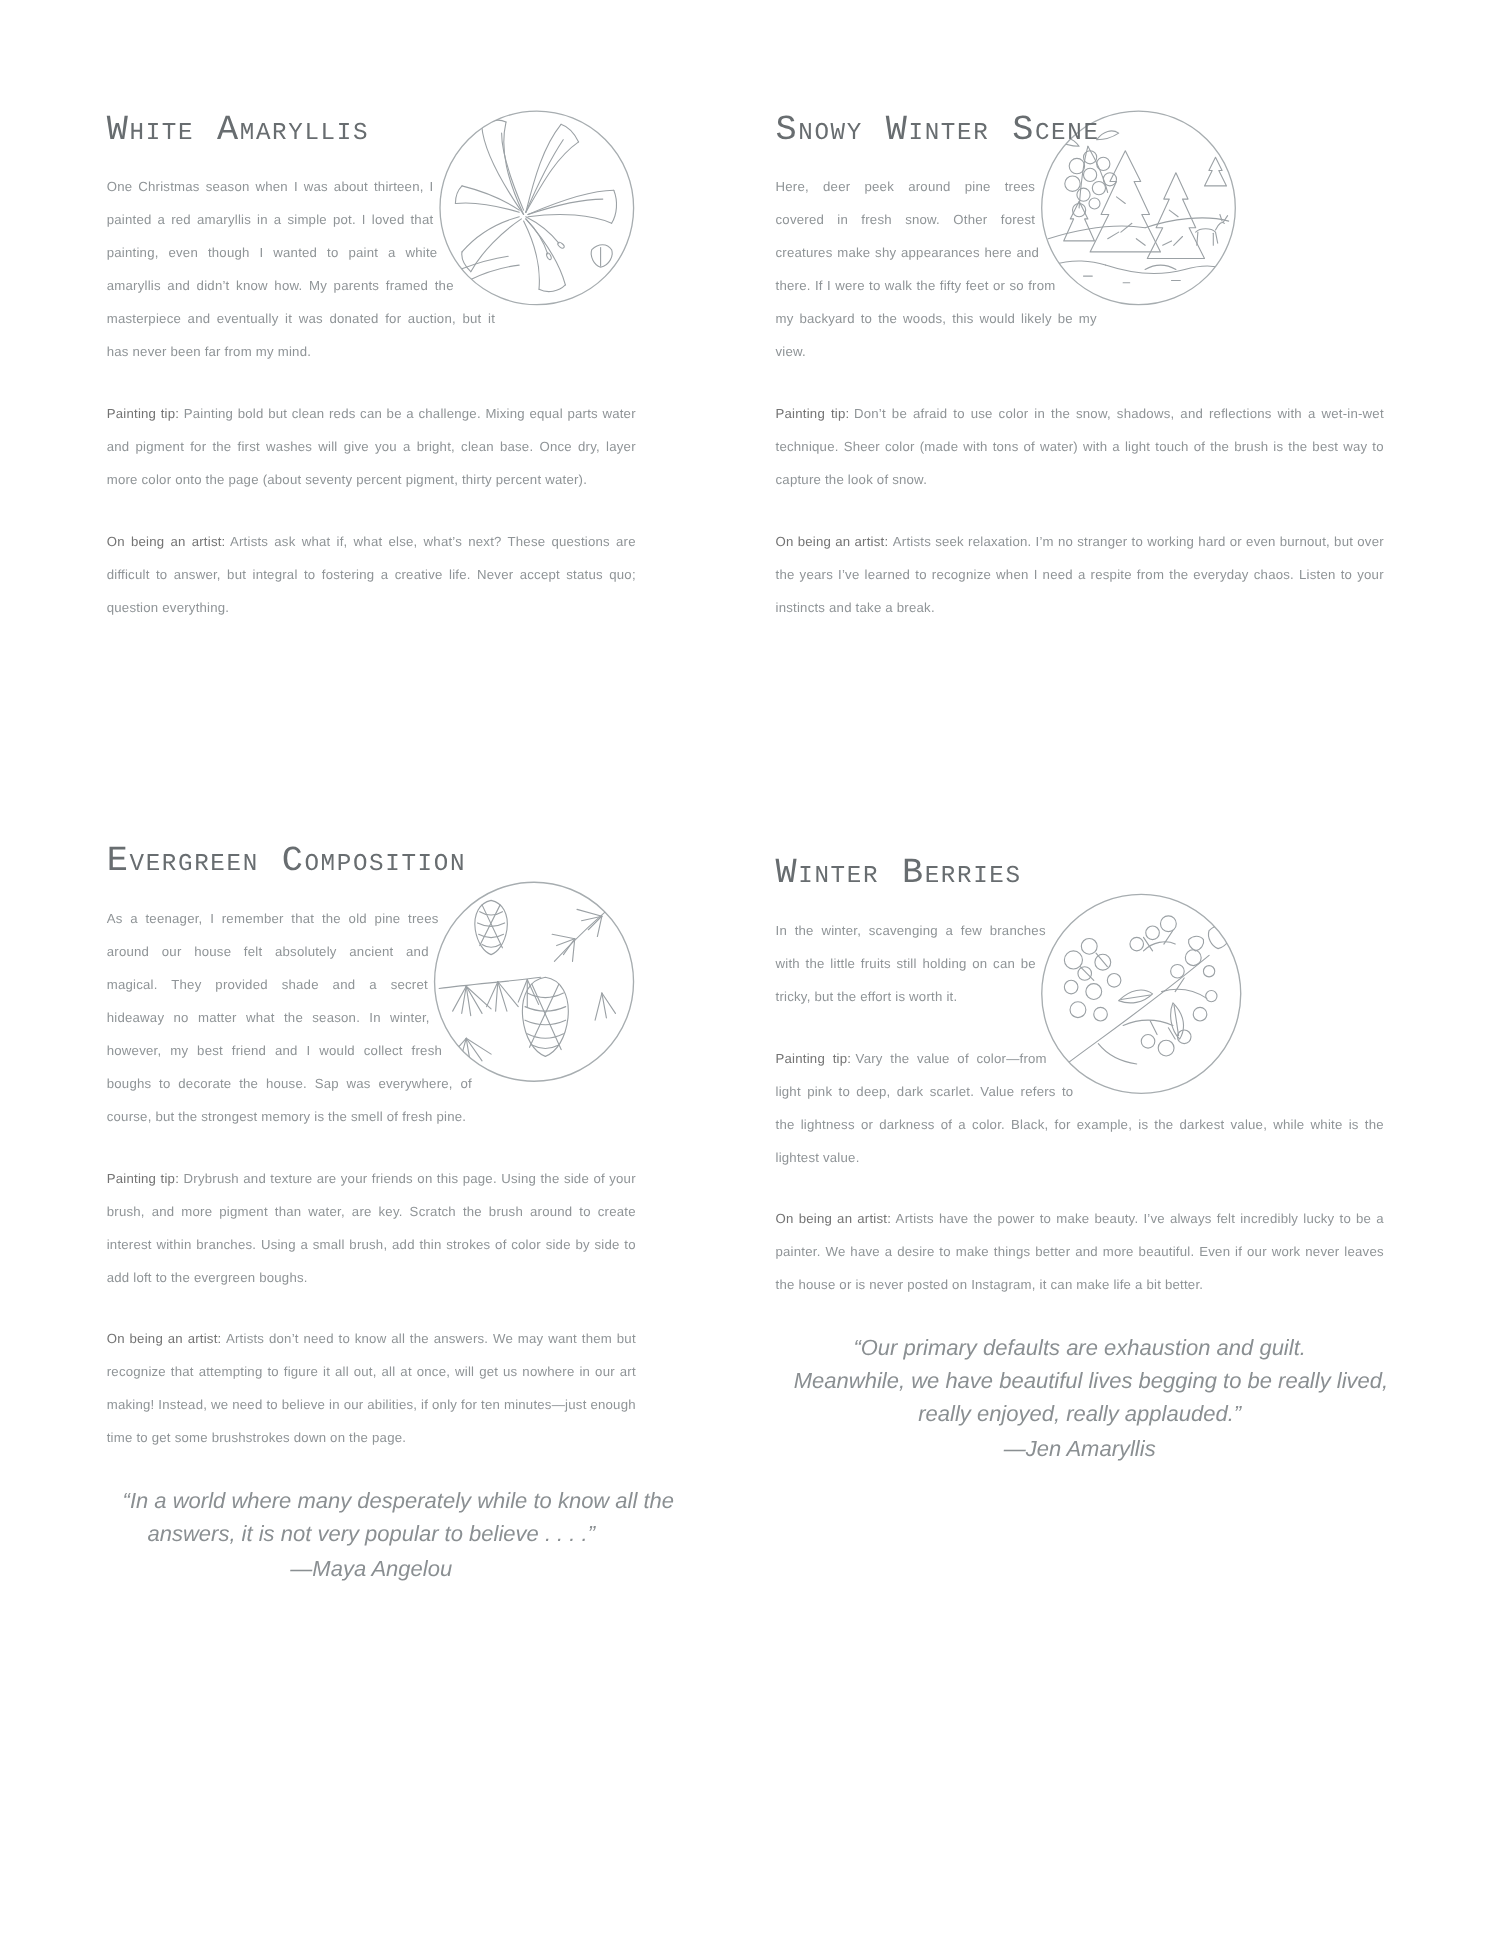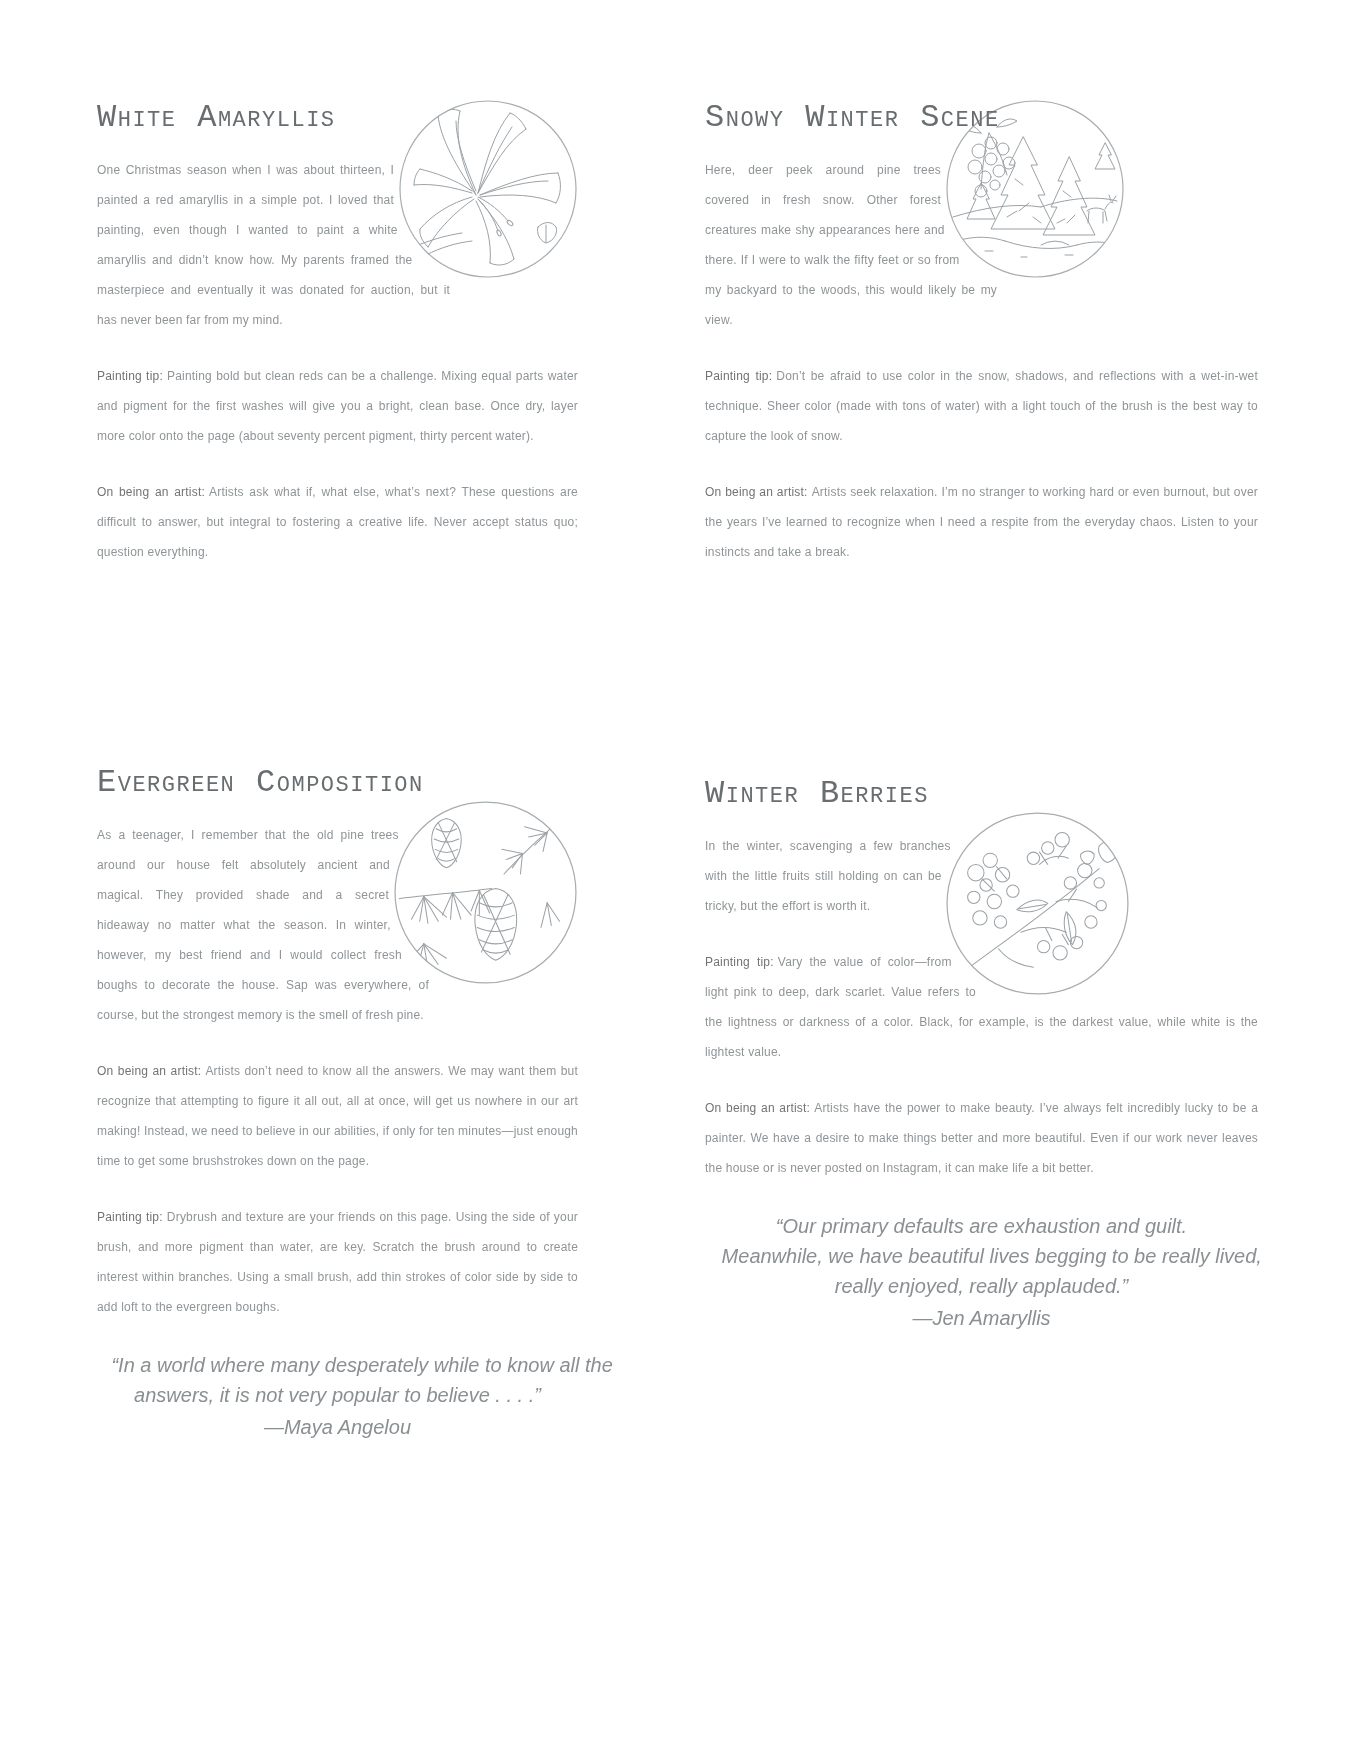--- a/index.html
+++ b/index.html
@@ -243,22 +243,22 @@
             <path d="M30,140 L34,164"></path>
             <path d="M30,140 L44,160"></path>
             <path d="M30,140 L52,154"></path>
           <path d="M150,100 L162,118"></path>
             <path d="M150,100 L154,122"></path>
             <path d="M150,100 L144,124"></path>
         </g>
       </svg>
     </div>
     <p class="intro">As a teenager, I remember that the old pine trees around our house felt absolutely ancient and magical. They provided shade and a secret hideaway no matter what the season. In winter, however, my best friend and I would collect fresh boughs to decorate the house. Sap was everywhere, of course, but the strongest memory is the smell of fresh pine.</p>
+    <p><b class="lbl">Painting tip:</b><span>Drybrush and texture are your friends on this page. Using the side of your brush, and more pigment than water, are key. Scratch the brush around to create interest within branches. Using a small brush, add thin strokes of color side by side to add loft to the evergreen boughs.</span></p>
     <p><b class="lbl">On being an artist:</b><span>Artists don’t need to know all the answers. We may want them but recognize that attempting to figure it all out, all at once, will get us nowhere in our art making! Instead, we need to believe in our abilities, if only for ten minutes—just enough time to get some brushstrokes down on the page.</span></p>
-    <p><b class="lbl">Painting tip:</b><span>Drybrush and texture are your friends on this page. Using the side of your brush, and more pigment than water, are key. Scratch the brush around to create interest within branches. Using a small brush, add thin strokes of color side by side to add loft to the evergreen boughs.</span></p>
     <div class="quote">
       <div class="qline">“In a world where many desperately while to know all the</div>
       <div class="qline">answers, it is not very popular to believe . . . .”</div>
       <div class="attr">—Maya Angelou</div>
     </div>
   </section>
 
   <section class="section" id="s4">
     <h2 class="title">Winter Berries</h2>
     <div class="illus">

